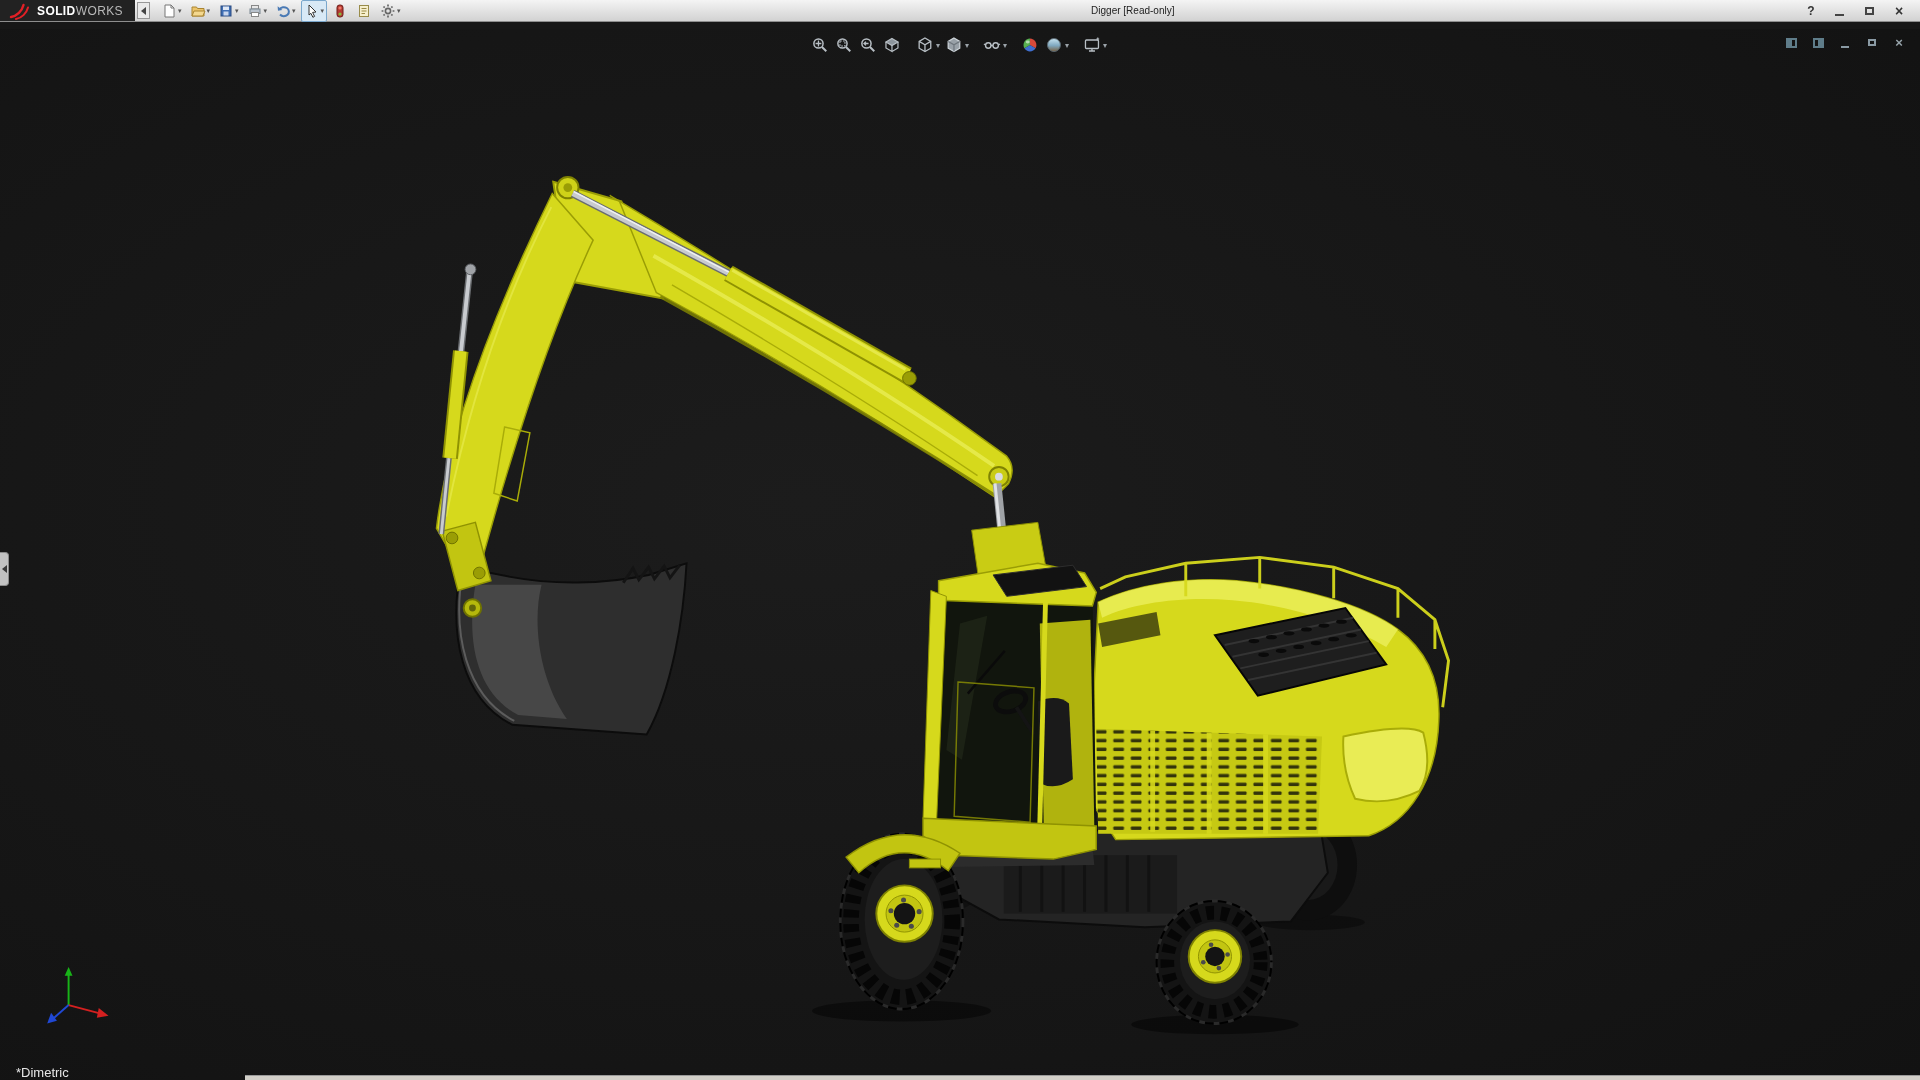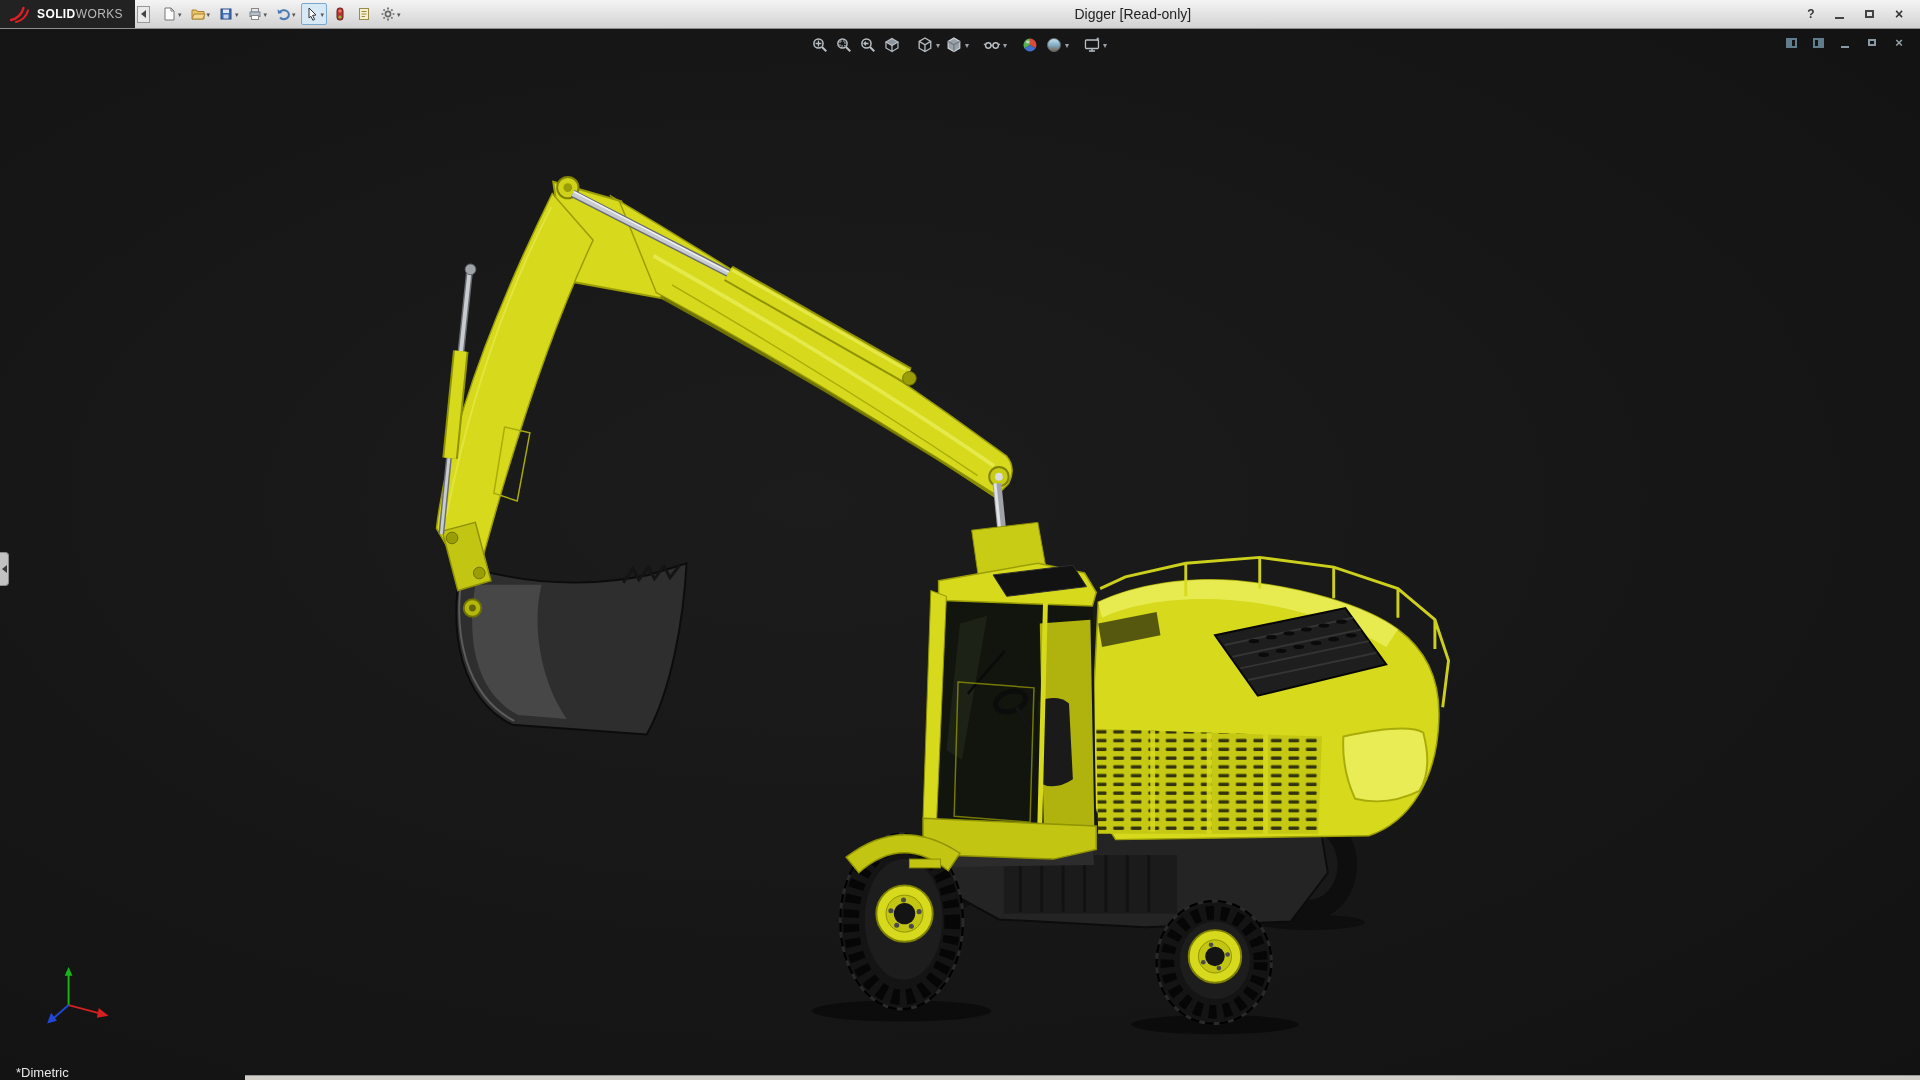--- a/index.html
+++ b/index.html
@@ -1,34 +1,34 @@
 <!DOCTYPE html>
 <html style="--model_yellow: #d6d91c; --model_yellow_light: #e9ec55; --model_yellow_dark: #9a9d05; --model_yellow_shade: #c2c511; --part_dark: #262626; --glass_dark: #11150d; --metal_silver: #c2c5c9; --viewport_bg: #1c1c1c; --brand_red: #e12026; --status_strip: #d2cfc8;"><head>
 <meta charset="utf-8">
 <style>
   html,body{margin:0;padding:0;width:1920px;height:1080px;overflow:hidden;
     font-family:"Liberation Sans", sans-serif; background:#171717;}
   *{box-sizing:border-box;}
 
   
-  .titlebar{position:absolute;top:0;left:0;right:0;height:29px;
+  .titlebar{position:absolute;top:0;left:0;right:0;height:22px;
     background:linear-gradient(#f4f4f4,#d2d2d2);
     border-bottom:1px solid #8e8e8e;display:flex;align-items:center;z-index:5;}
   .brand{height:100%;background:#222;display:flex;align-items:center;gap:5px;padding:0 12px 0 8px;}
   .brand-text{font-size:12px;letter-spacing:.4px;color:#fff;}
   .brand-text b{font-weight:bold;color:#fff;}
   .brand-text .works{color:#b9b9b9;font-weight:normal;}
   .brand-pin{width:13px;height:17px;margin-left:2px;background:#e9e9e9;border:1px solid #979797;
     display:flex;align-items:center;justify-content:center;}
   .brand-pin i{width:0;height:0;border-top:4px solid transparent;border-bottom:4px solid transparent;border-right:5px solid #444;}
   .qtoolbar{display:flex;align-items:center;gap:2px;margin-left:8px;}
   .tbtn{display:flex;align-items:center;padding:1px 2px;border:1px solid transparent;border-radius:2px;height:22px;}
   .tbtn.selected{border:1px solid #7aa7cc;background:#d8e9f6;}
   .caret{font-size:7px;color:#555;margin-left:1px;line-height:1;}
-  .wintitle{position:absolute;left:59%;transform:translateX(-50%);font-size:14px;color:#222;white-space:nowrap;text-align:right;}
+  .wintitle{position:absolute;left:59%;transform:translateX(-50%);font-size:10px;color:#222;white-space:nowrap;text-align:right;}
   .winctl{margin-left:auto;display:flex;align-items:center;gap:4px;padding-right:8px;}
   .help{width:22px;text-align:center;font-size:12px;font-weight:bold;color:#333;}
   .wbtn{width:26px;height:18px;display:flex;align-items:center;justify-content:center;color:#333;}
   .wbtn .bar{width:9px;height:2px;background:#444;margin-top:8px;display:block;}
   .wbtn .box{width:9px;height:8px;border:2px solid #444;display:block;}
   .wbtn.close{font-size:14px;font-weight:bold;}
 
   
   .viewport{position:absolute;top:29px;left:0;right:0;bottom:0;overflow:hidden;
     background:radial-gradient(ellipse at 42% 45%, var(--viewport_bg,#1c1c1c) 0%, #121212 100%);}

